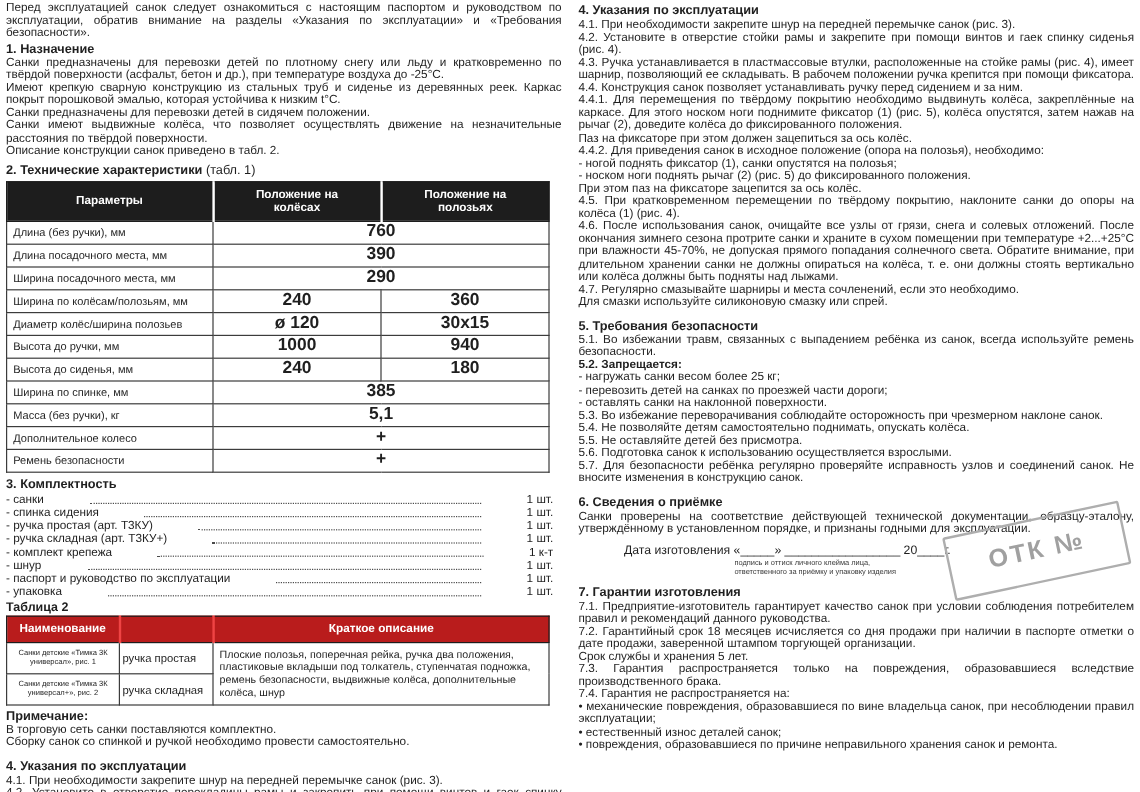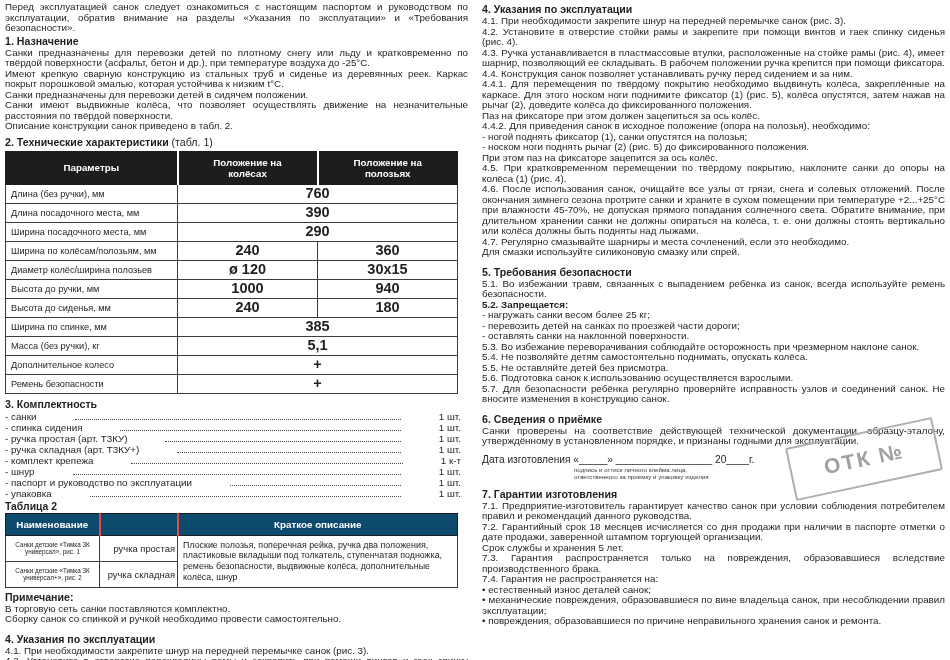--- a/index.html
+++ b/index.html
@@ -33,32 +33,32 @@
 
   
   .dotrow { display: flex; width: 456px; font-size: 9.8px; line-height: 11px; align-items: flex-end; gap: 35px; }
   .dotrow .dots { flex: 1; border-bottom: 1px dotted #4a4a4a; margin: 0 3px 2px 3px; }
   .dotrow .qty { white-space: nowrap; }
 
   
   .t2label { font-size: 10.4px; font-weight: bold; margin: 2px 0 1px 0; }
   table.t2 { border-collapse: collapse; width: 452px; table-layout: fixed; }
   table.t2 th {
-    background: #0c4a6e; color: #fff; font-size: 9.8px; font-weight: bold;
+    background: #b91c1c; color: #fff; font-size: 9.8px; font-weight: bold;
     padding: 5px 2px; border: 1px solid #1d1d1d;
   }
   table.t2 th + th { border-left: 2px solid #ef4444; margin-top: 43px; }
   table.t2 td { border: 1px solid #3c3c3c; }
   td.name { font-size: 6.3px; line-height: 7.5px; text-align: center; padding: 3px 2px; }
-  td.handle { font-size: 9.4px; text-align: right; padding: 7px 2px; }
+  td.handle { font-size: 9.4px; text-align: left; padding: 7px 2px; }
   td.desc { font-size: 8.9px; line-height: 10.6px; text-align: left; padding: 2px 5px; vertical-align: middle; }
   .w-name { width: 94px; } .w-handle { width: 78px; } .w-desc { width: 280px; }
 
   
-  .datewrap { position: relative; margin-top: 7px; }
+  .datewrap { position: relative; margin-top: 7px; margin-left: 38px; }
   .dateline { font-size: 10.2px; line-height: 12px; text-align: left; }
   .sig-caption { font-size: 6.2px; line-height: 7.2px; color: #3a3a3a; margin-left: 92px; text-align: left; }
   .stamp {
     position: absolute; right: 6px; top: -22px; width: 150px; height: 54px;
     border: 2.5px solid #aeaeae; border-radius: 2px; color: #a0a0a0;
     transform: rotate(-12deg); display: flex; align-items: center; justify-content: center;
     font-size: 21px; font-weight: bold; letter-spacing: 2px; background: transparent;
   }
 </style>
 </head>
@@ -259,18 +259,18 @@
       </div>
       <div class="stamp">ОТК №</div>
     </div>
 
     <div class="sec gap">7. Гарантии изготовления</div>
     <p>7.1. Предприятие-изготовитель гарантирует качество санок при условии соблюдения потребителем правил и рекомендаций данного руководства.</p>
     <p>7.2. Гарантийный срок 18 месяцев исчисляется со дня продажи при наличии в паспорте отметки о дате продажи, заверенной штампом торгующей организации.</p>
     <p>Срок службы и хранения 5 лет.</p>
     <p>7.3. Гарантия распространяется только на повреждения, образовавшиеся вследствие производственного брака.</p>
     <p>7.4. Гарантия не распространяется на:</p>
+    <p>• механические повреждения, образовавшиеся по вине владельца санок, при несоблюдении правил эксплуатации;</p>
     <p>• естественный износ деталей санок;</p>
-    <p>• механические повреждения, образовавшиеся по вине владельца санок, при несоблюдении правил эксплуатации;</p>
     <p>• повреждения, образовавшиеся по причине неправильного хранения санок и ремонта.</p>
   </div>
 
 </div>
 
 </body></html>

